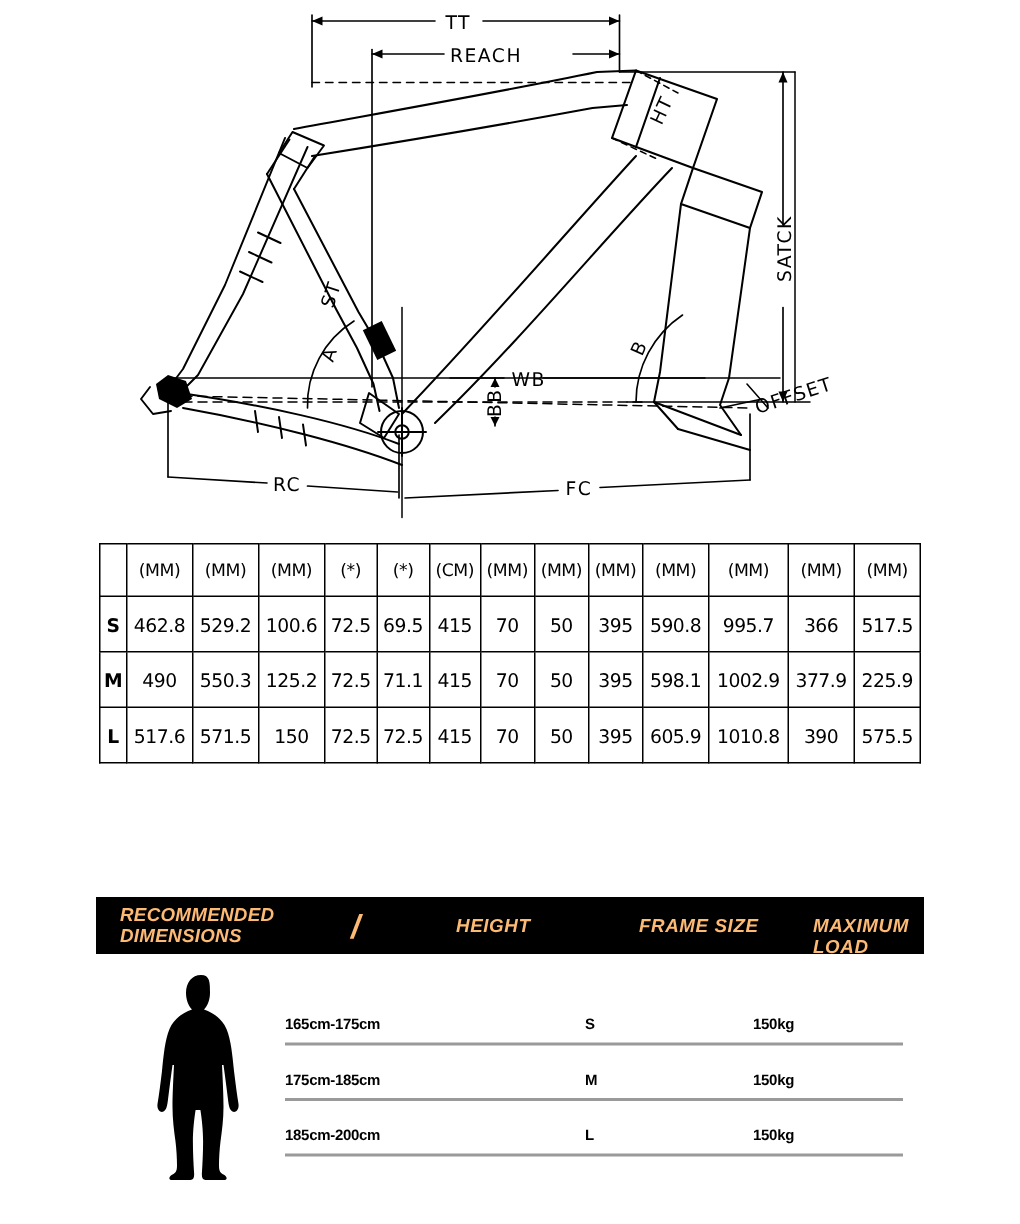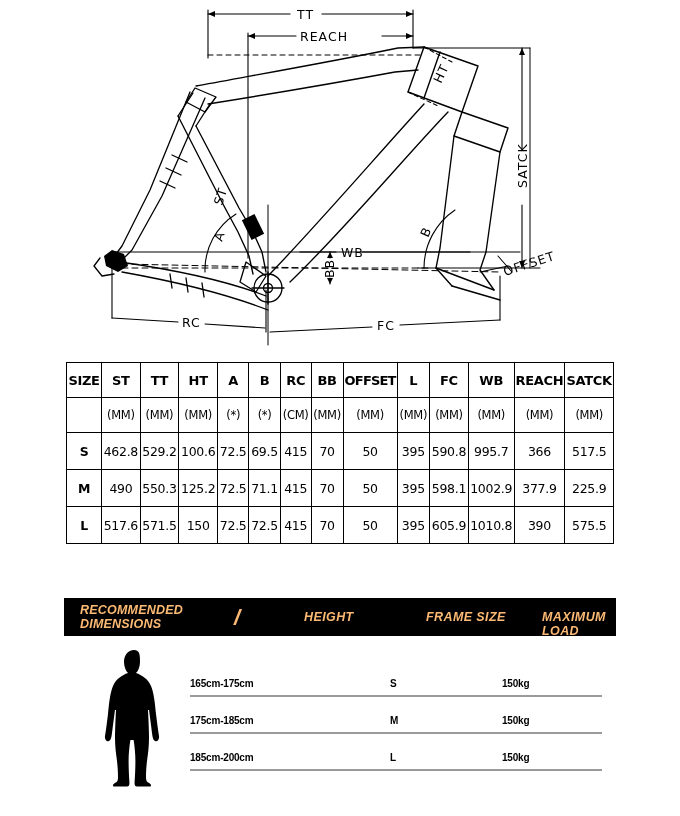--- a/index.html
+++ b/index.html
@@ -203,36 +203,20 @@
     <text x="341" y="257">WB</text>
     <text x="0" y="0" transform="translate(334,278) rotate(-90)">BB</text>
     <text x="182" y="327">RC</text>
     <text x="377" y="330">FC</text>
   </g>
 </svg>
 
 <div id="geo-table-wrap">
   <table class="geo">
     <tbody>
-      <tr class="head">
-        <td class="c-size">SIZE</td>
-        <td class="c-st">ST</td>
-        <td class="c-tt">TT</td>
-        <td class="c-ht">HT</td>
-        <td class="c-a">A</td>
-        <td class="c-b">B</td>
-        <td class="c-rc">RC</td>
-        <td class="c-bb">BB</td>
-        <td class="c-offset hdr">OFFSET</td>
-        <td class="c-l">L</td>
-        <td class="c-fc">FC</td>
-        <td class="c-wb">WB</td>
-        <td class="c-reach">REACH</td>
-        <td class="c-satck">SATCK</td>
-      </tr>
       <tr class="unit">
         <td></td>
         <td>(MM)</td>
         <td>(MM)</td>
         <td>(MM)</td>
         <td>(*)</td>
         <td>(*)</td>
         <td>(CM)</td>
         <td>(MM)</td>
         <td>(MM)</td>

